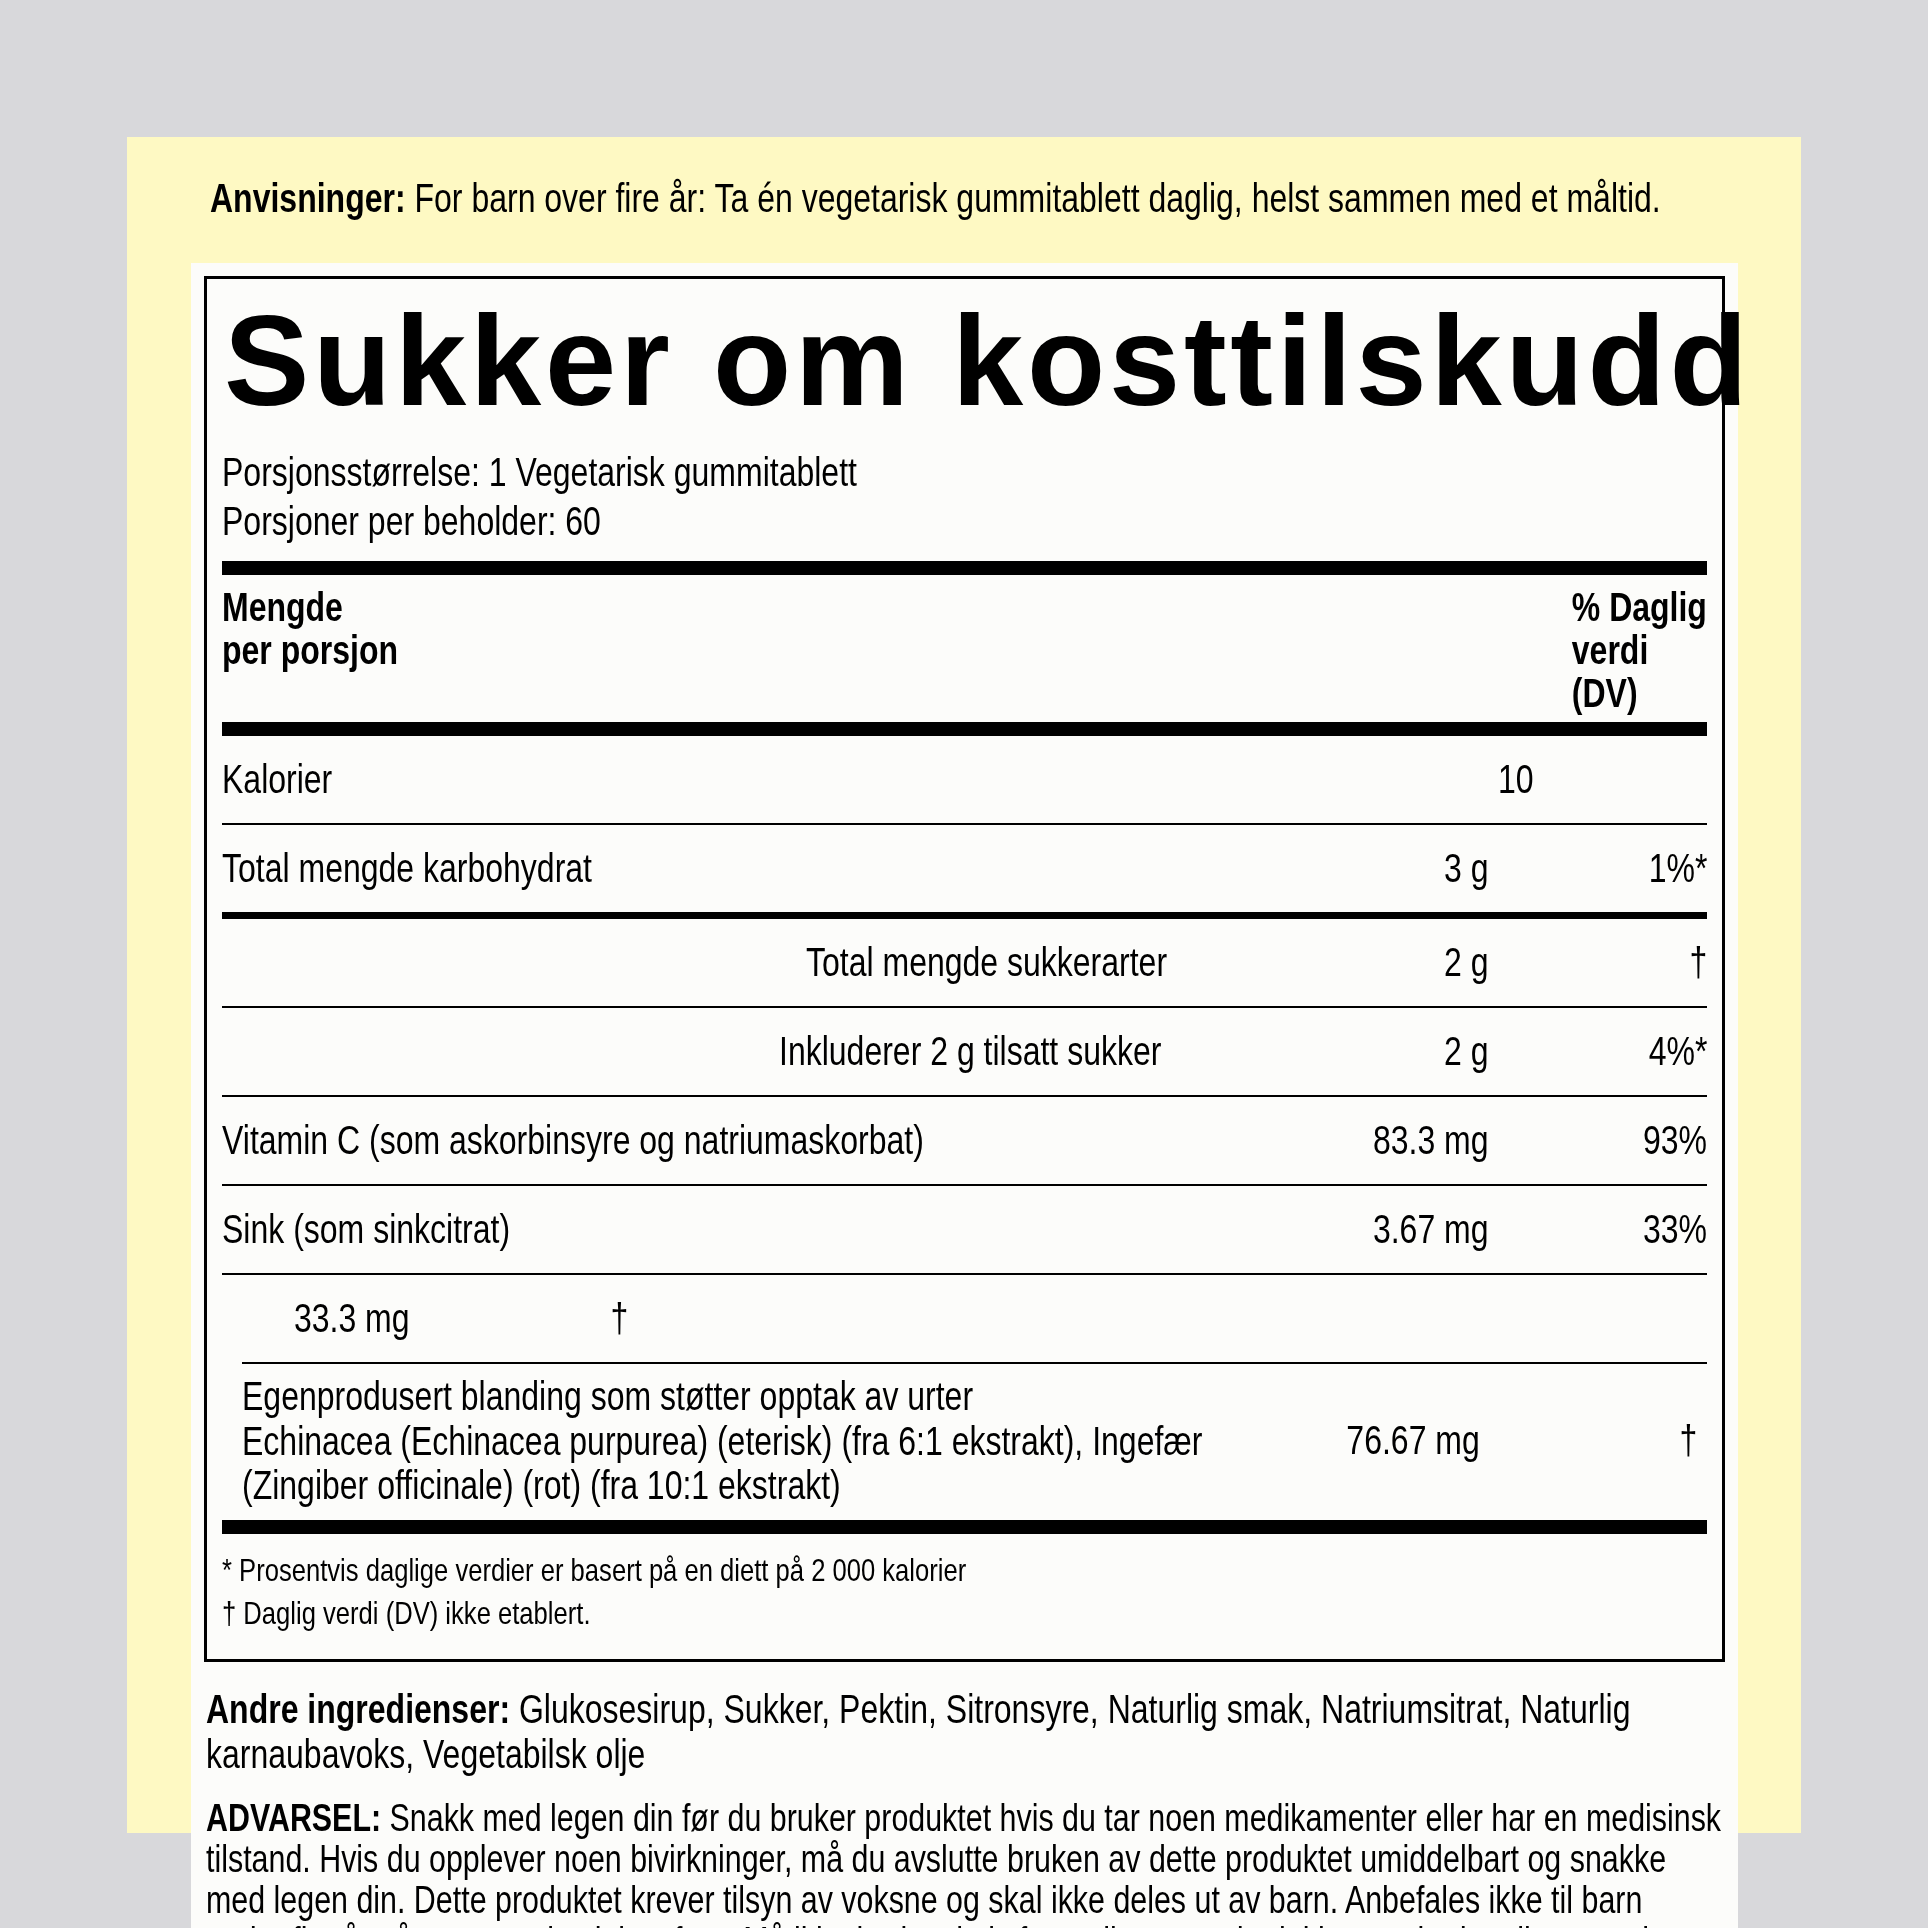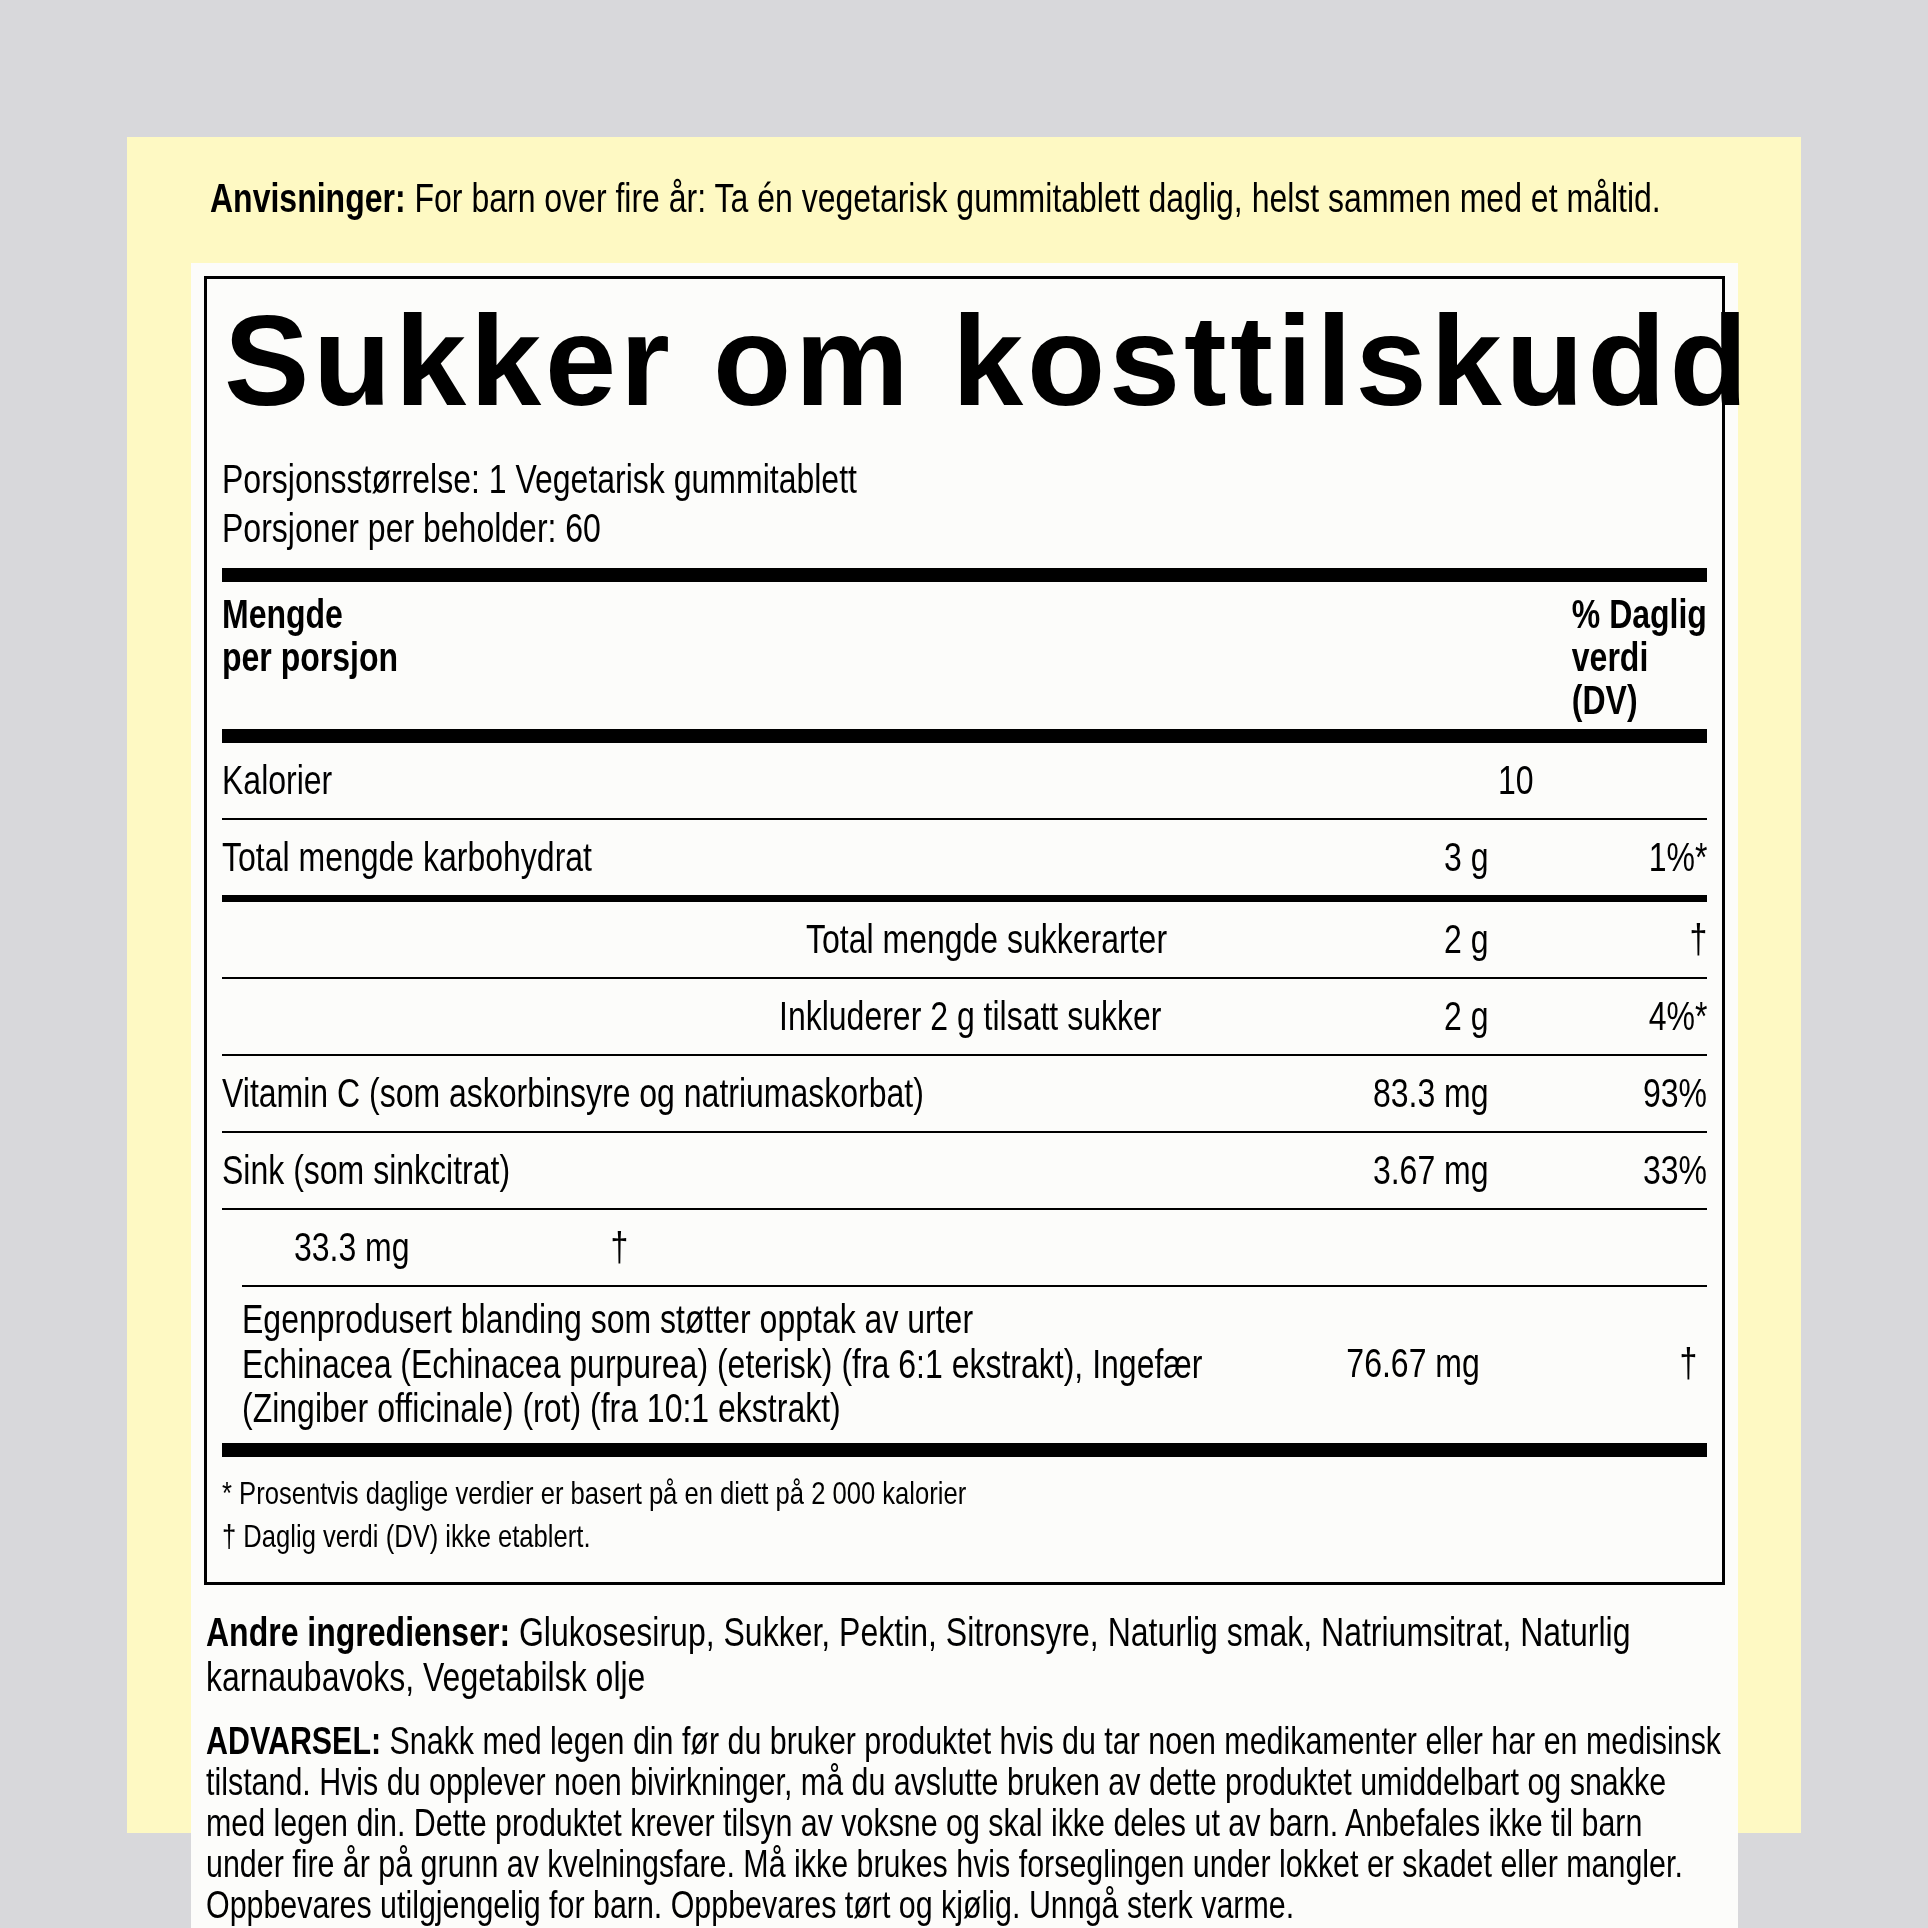--- a/index.html
+++ b/index.html
@@ -37,36 +37,36 @@
   }
   .facts-title{
     margin:17px 0 0 1.9px;
     font-size:128px;
     line-height:1.02;
     font-weight:bold;
     letter-spacing:3.8px;
     white-space:nowrap;
   }
   .serving{margin:0;font-size:40px;line-height:49px;}
-  .serving.first{margin-top:28px;}
+  .serving.first{margin-top:21px;}
   .bar{height:14px;background:#000;margin-top:15px;}
   .bar.after-serving{margin-top:15px;}
   .thead{
     display:flex;justify-content:space-between;align-items:flex-start;
     padding:11.3px 0 7.5px 0;
     font-weight:bold;font-size:40px;line-height:43px;
   }
   .thead .th-l span{display:block;}
   .thead .th-r{text-align:left;}
   .thead .th-r span{display:block;transform:scaleX(.8);transform-origin:100% 0;white-space:nowrap;}
   .rows{margin:0;}
   .row{
     display:flex;align-items:center;
     font-size:40px;line-height:45px;
-    padding:15px 0;
+    padding:21px 0;
   }
   .row + .row{border-top:2.8px solid #000;gap:44px;}
   .row.med{border-top:7.5px solid #000;}
   .row .name{flex:1;min-width:0;}
   .row .name.indent{padding-left:45px;text-align:right;}
   .row .amt{width:188px;text-align:right;}
   .row .dv{width:174px;text-align:right;}
   .row.blend{padding:9.4px 9.4px 13px 0;margin-left:20px;}
   .row.blend .name{padding-right:9.4px;}
   .blend-line{font-size:40px;line-height:44px;}

